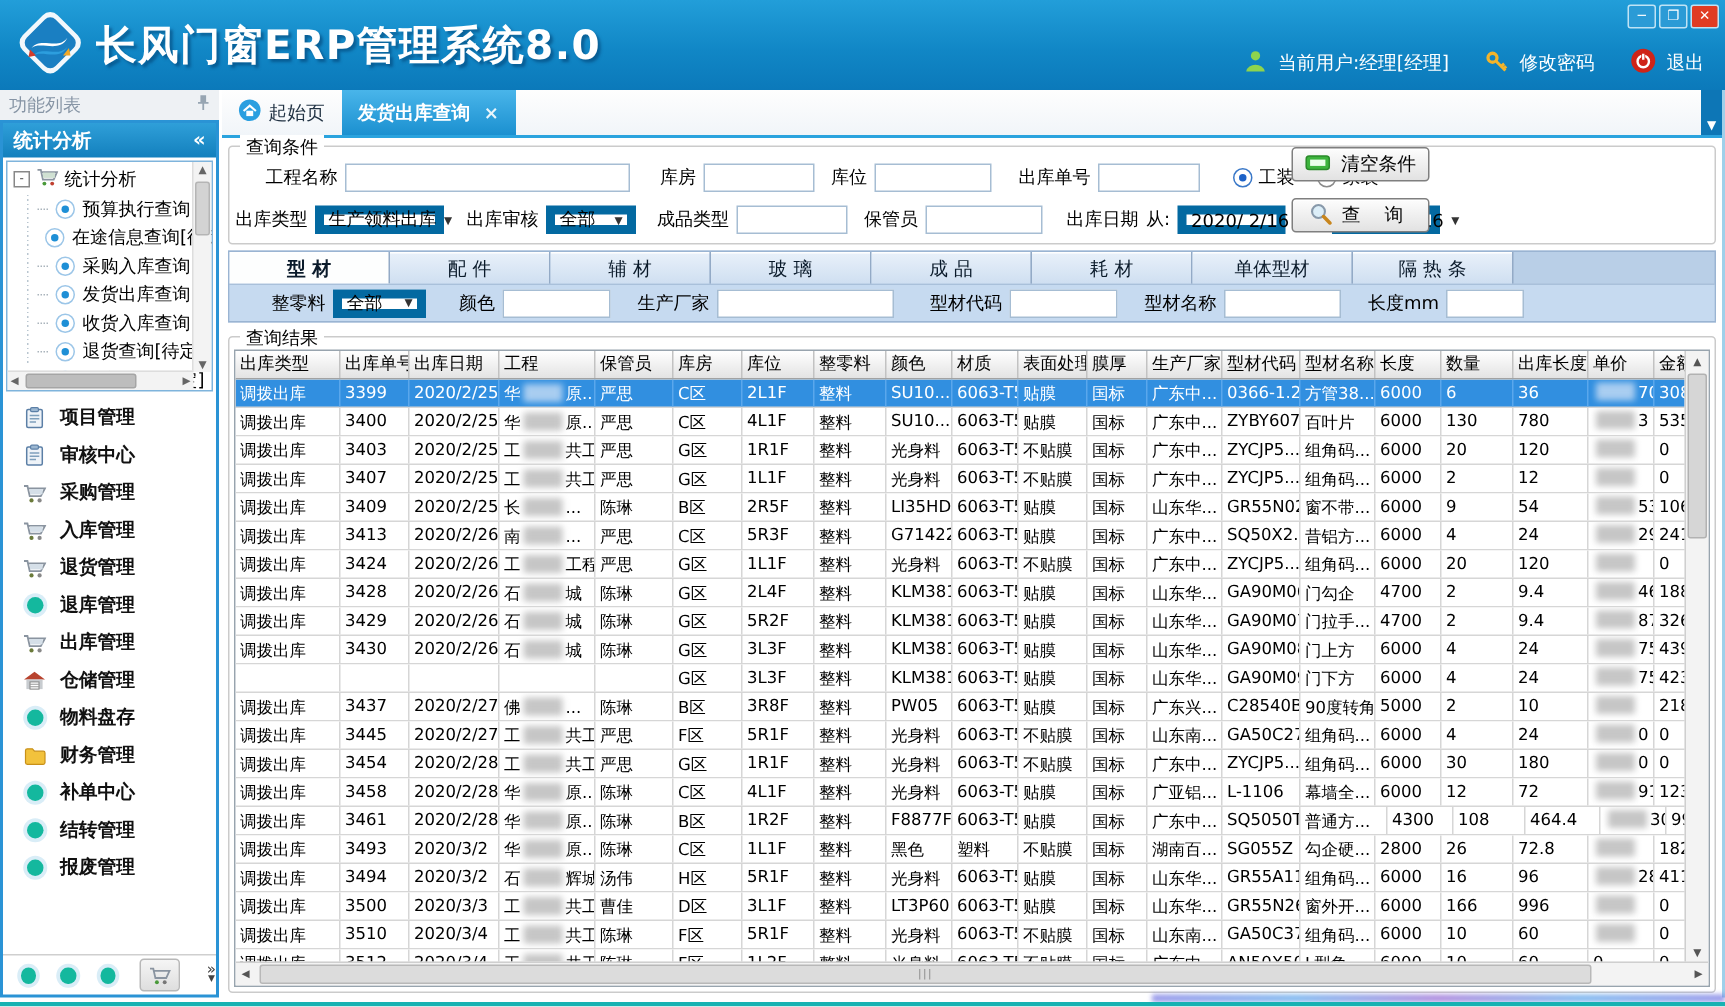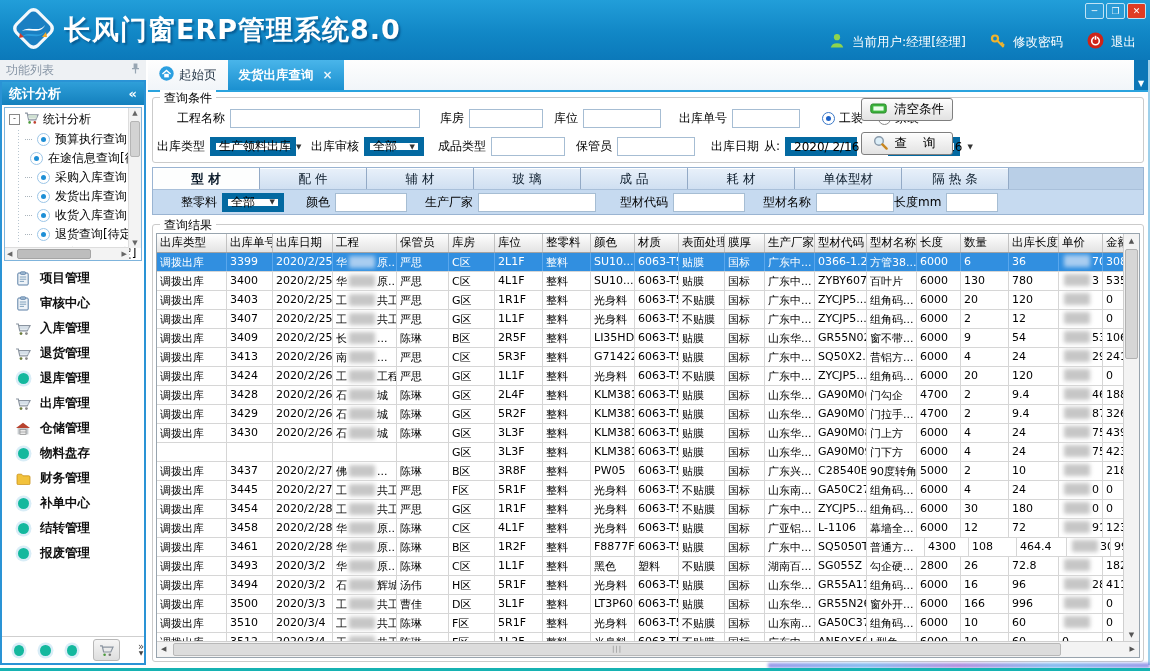--- a/index.html
+++ b/index.html
@@ -235,20 +235,31 @@
             </li>
             <li class="module">
               <span class="mod-icon">
                 <svg width="14" height="15" viewBox="0 0 14 15">
                   <rect x="1.8" y="2" width="10.4" height="12" rx="1" fill="#eef3f8" stroke="#5b7fa6"></rect>
                   <rect x="4.4" y="0.8" width="5.2" height="2.6" rx="0.8" fill="#9db8d2" stroke="#5b7fa6" stroke-width="0.8"></rect>
                   <path d="M3.8 6 h6.4 M3.8 8.2 h6.4 M3.8 10.4 h4.2" stroke="#7fa0bc" stroke-width="1"></path>
                 </svg>
               </span>
               <span class="mod-label">审核中心</span>
+            </li>
+            <li class="module">
+              <span class="mod-icon">
+                <svg width="16" height="14" viewBox="0 0 16 14">
+                  <path d="M1 2 h2.3 l1.5 6.8 h7.4 L15 3.6 H4.2" fill="none" stroke="#8a94a0" stroke-width="1.2"></path>
+                  <rect x="5" y="4" width="8.4" height="3.6" fill="#d5dfe8"></rect>
+                  <circle cx="6" cy="11.6" r="1.4" fill="#6a7a3a"></circle>
+                  <circle cx="11.4" cy="11.6" r="1.4" fill="#888"></circle>
+                </svg>
+              </span>
+              <span class="mod-label">采购管理</span>
             </li>
             <li class="module">
               <span class="mod-icon">
                 <svg width="16" height="14" viewBox="0 0 16 14">
                   <path d="M1 2 h2.3 l1.5 6.8 h7.4 L15 3.6 H4.2" fill="none" stroke="#8a94a0" stroke-width="1.2"></path>
                   <rect x="5" y="4" width="8.4" height="3.6" fill="#d5dfe8"></rect>
                   <circle cx="6" cy="11.6" r="1.4" fill="#6a7a3a"></circle>
                   <circle cx="11.4" cy="11.6" r="1.4" fill="#888"></circle>
                 </svg>
               </span>
@@ -445,21 +456,21 @@
               <span class="arr">▼</span>
             </span>
           <label style="margin-left:22px">颜色</label>
           <input class="inp" style="width: 66px;">
           <label style="margin-left:18px">生产厂家</label>
           <input class="inp" style="width: 112px;">
           <label style="margin-left:24px">型材代码</label>
           <input class="inp" style="width: 66px;">
           <label style="margin-left:18px">型材名称</label>
           <input class="inp" style="width: 72px;">
-          <label style="">长度mm</label>
+          <label style="margin-left:18px">长度mm</label>
           <input class="inp" style="width: 46px;">
         </div>
       </div>
 
       <div class="gbox rbox">
         <span class="glabel">查询结果</span>
         <div class="grid">
           <div class="thead">
               <div class="th" style="width:70px">出库类型</div>
               <div class="th" style="width:46px">出库单号</div>

